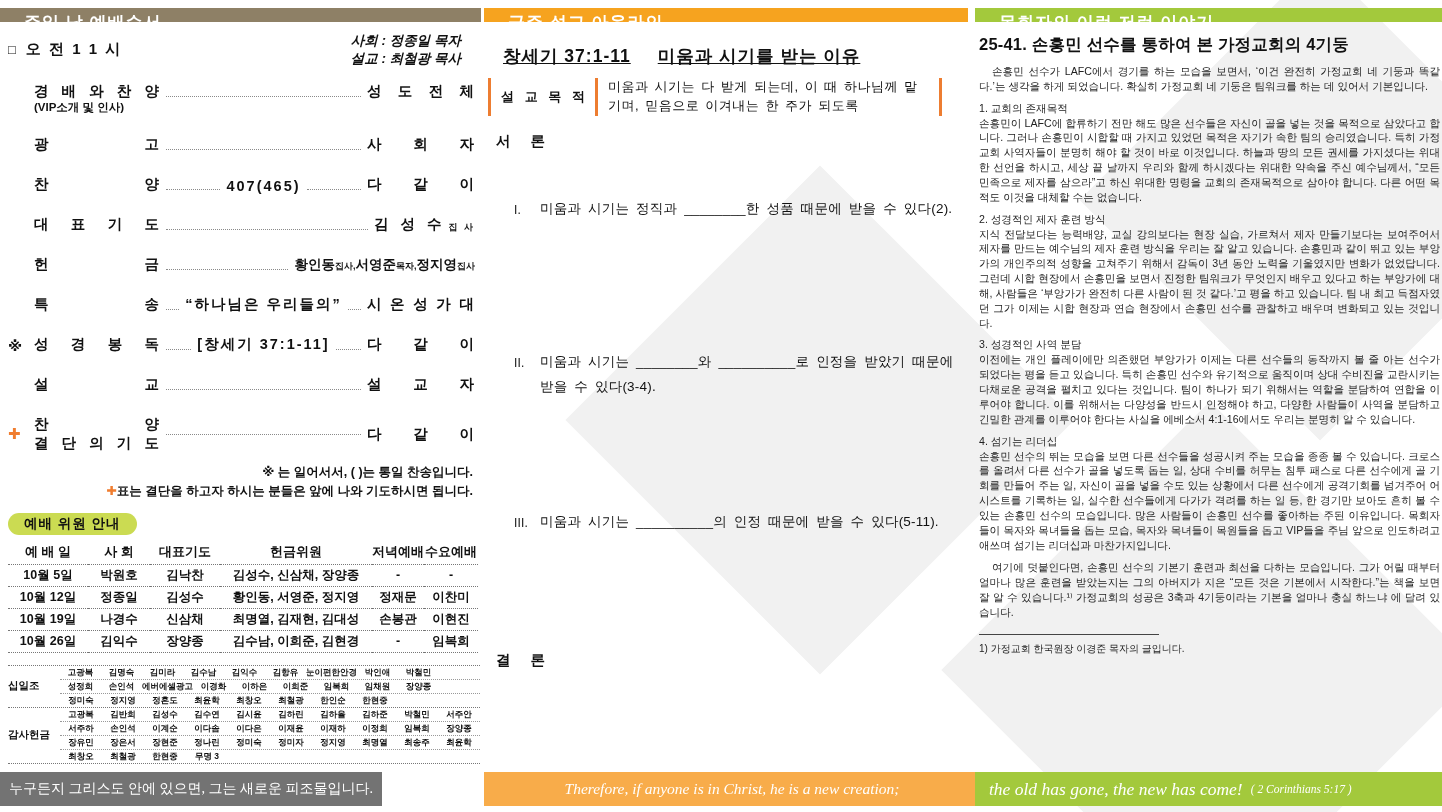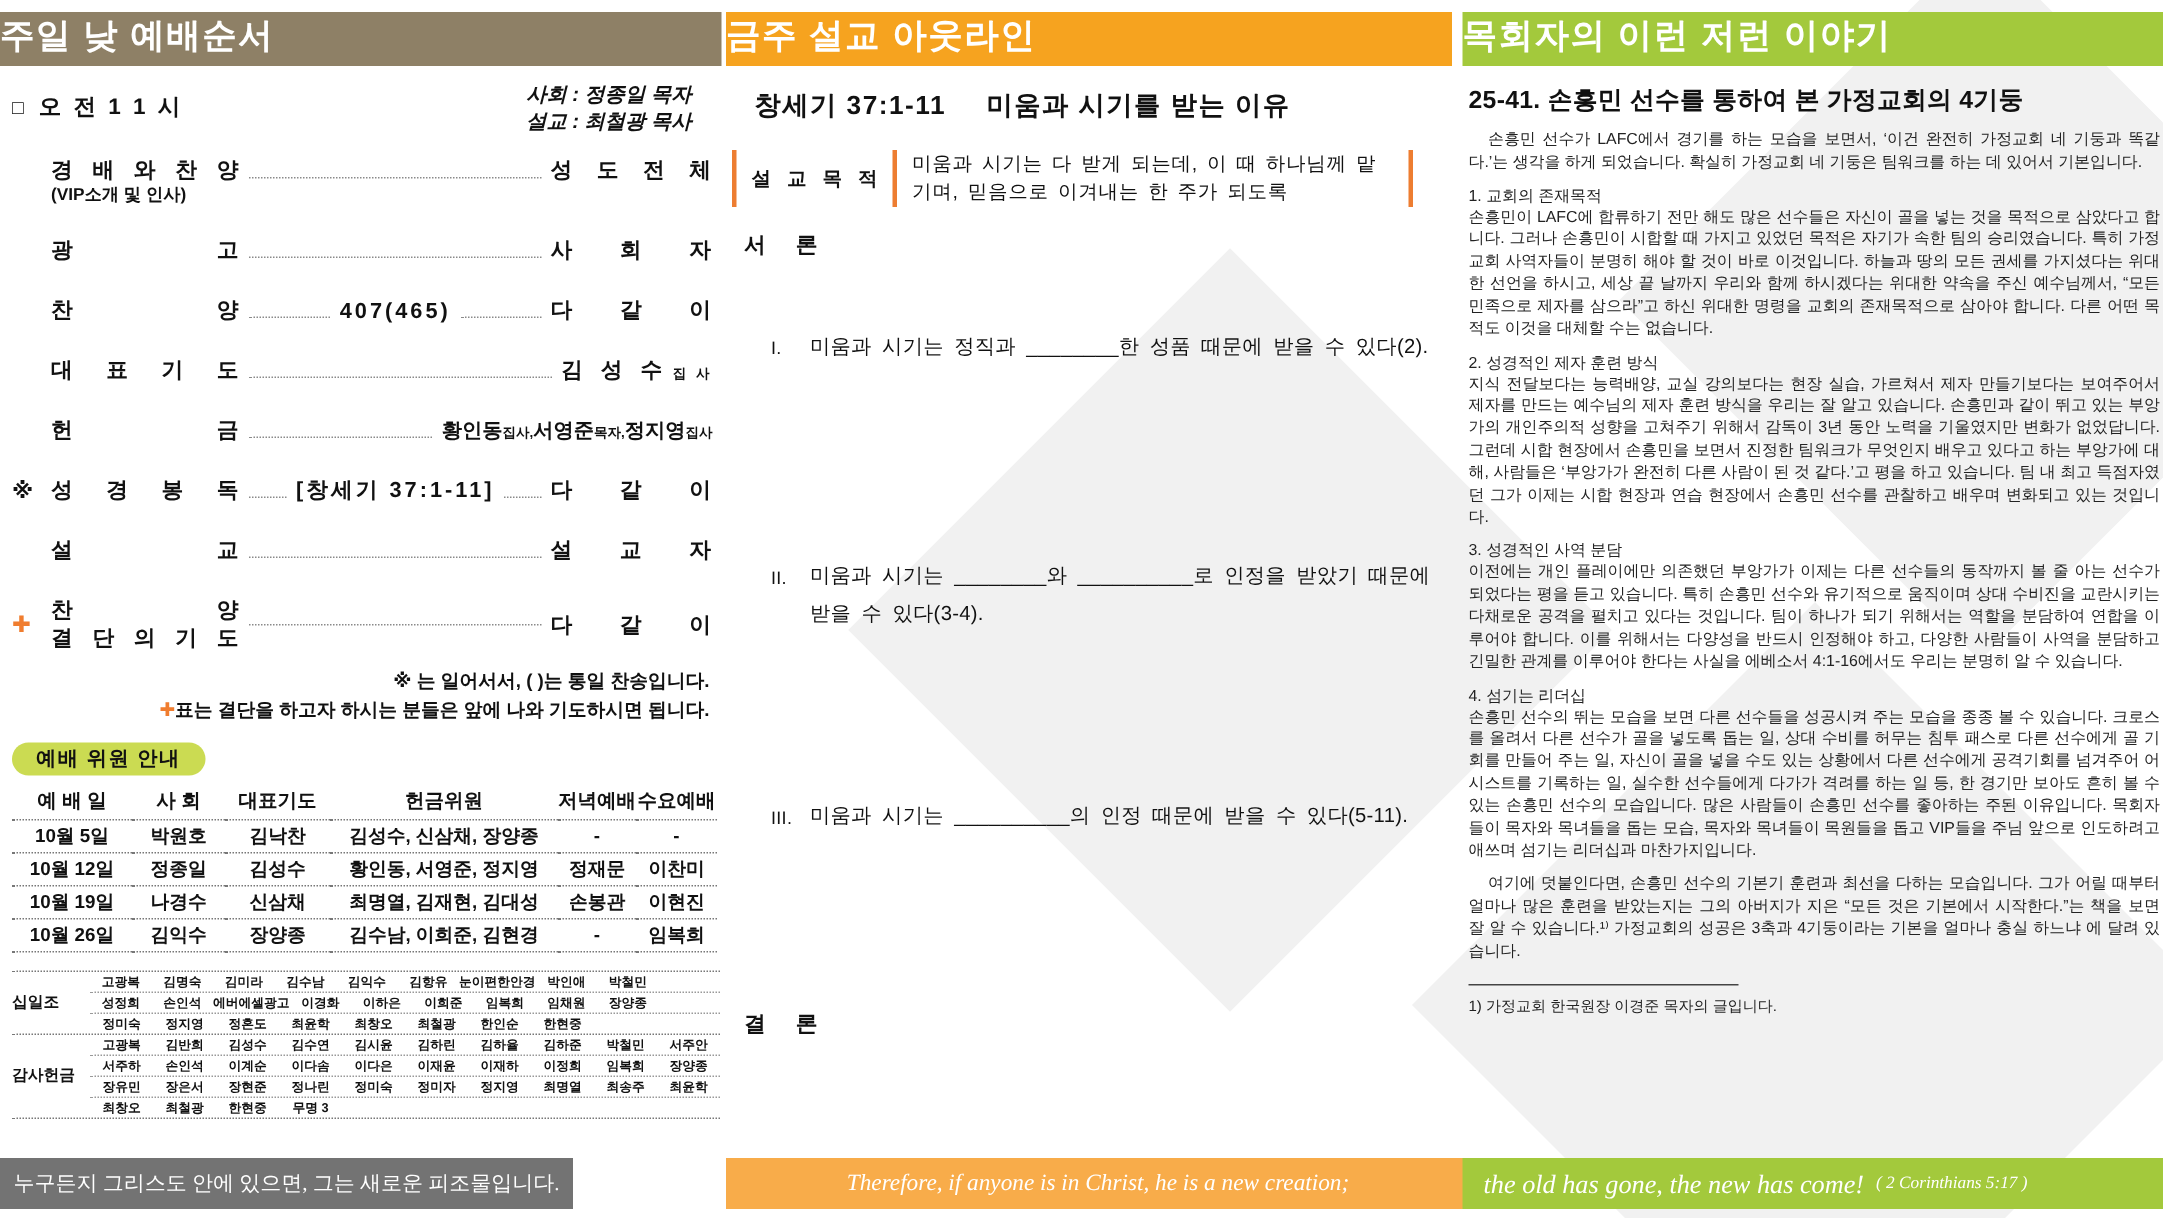--- a/index.html
+++ b/index.html
@@ -3,22 +3,22 @@
 <meta charset="utf-8">
 <style>
   html,body{margin:0;padding:0;}
   body{width:1442px;height:812px;background:#fff;position:relative;overflow:hidden;
        font-family:"Liberation Sans","DejaVu Sans",sans-serif;color:#111;}
   .wm{position:absolute;background:#f1f1f1;transform:rotate(45deg);z-index:0;}
   .col{position:absolute;top:8px;z-index:1;}
   .col-left{left:0;width:481px;}
   .col-mid{left:484px;width:484px;}
   .col-right{left:975px;width:467px;}
-  .hbar{height:36px;line-height:30px;color:#fff;font-weight:bold;font-size:23px;
-        letter-spacing:1px;box-sizing:border-box;}
+  .hbar{height:14px;line-height:30px;color:#fff;font-weight:bold;font-size:17px;
+        padding-left:24px;letter-spacing:1px;box-sizing:border-box;}
   .hbar-left{background:#8e8066;}
   .hbar-mid{background:#f6a31f;}
   .hbar-right{background:#a3c93c;}
 
   
   .lc-body{padding:10px 6px 0 8px;}
   .timerow{display:flex;justify-content:space-between;align-items:flex-start;margin-bottom:14px;}
   .time{font-weight:bold;font-size:15px;letter-spacing:2px;padding-top:8px;}
   .sq{font-size:13px;margin-right:8px;}
   .leaders-names{text-align:left;font-weight:bold;font-size:13.5px;line-height:1.35;padding-right:14px;font-style:italic;}
@@ -55,21 +55,21 @@
         font-weight:bold;font-size:10.5px;letter-spacing:0;}
   .olines{flex:1;}
   .oline{display:grid;grid-template-columns:repeat(10,1fr);border-bottom:1.2px dotted #999;
         font-weight:bold;font-size:8.5px;line-height:13px;}
   .oline:last-child{border-bottom:none;}
   .oline span{text-align:center;white-space:nowrap;}
 
   
   .mc-body{padding:8px 0 0 4px;position:relative;}
   .vbar{width:3px;background:#ed7d31;flex:none;}
-  .srow{display:flex;align-items:flex-start;height:32px;margin-top:6px;}
+  .srow{display:flex;align-items:flex-end;height:32px;margin-top:6px;text-decoration:underline;}
   .srow .txt{display:flex;align-items:center;font-weight:bold;font-size:17.5px;letter-spacing:1px;padding:0 12px;}
   .srow .spacer{flex:1;}
   .trow{display:flex;align-items:stretch;margin-top:10px;min-height:20px;}
   .trow .lab{display:flex;align-items:center;font-weight:bold;font-size:13px;width:84px;
         padding:0 10px;flex:none;}
   .trow .lab span{width:100%;text-align:justify;text-align-last:justify;}
   .trow .body{display:flex;align-items:center;font-size:13px;padding:0 10px;flex:1;
         letter-spacing:.5px;word-spacing:2px;line-height:1.45;}
   .mhead{font-weight:bold;font-size:14.5px;letter-spacing:8px;margin:16px 0 0 8px;}
   .pt{display:flex;margin-left:26px;width:448px;font-size:13.5px;line-height:1.85;
@@ -152,20 +152,28 @@
 
     <div class="orow">
       <span class="opfx"></span>
       <span class="olbl">헌 금</span>
       <span class="lead"></span>
       <span class="donors">
         <span>황인동</span><span class="sm">집사,</span><span>서영준</span><span class="sm">목자,</span><span>정지영</span><span class="sm">집사</span>
       </span>
     </div>
 
+    <div class="orow">
+      <span class="opfx"></span>
+      <span class="olbl">특 송</span>
+      <span class="lead"></span>
+      <span class="octr">“하나님은 우리들의”</span>
+      <span class="lead"></span>
+      <span class="orgt">시 온 성 가 대</span>
+    </div>
 
     <div class="orow">
       <span class="opfx">※</span>
       <span class="olbl">성 경 봉 독</span>
       <span class="lead"></span>
       <span class="octr">[창세기 37:1-11]</span>
       <span class="lead"></span>
       <span class="orgt">다 같 이</span>
     </div>
 

